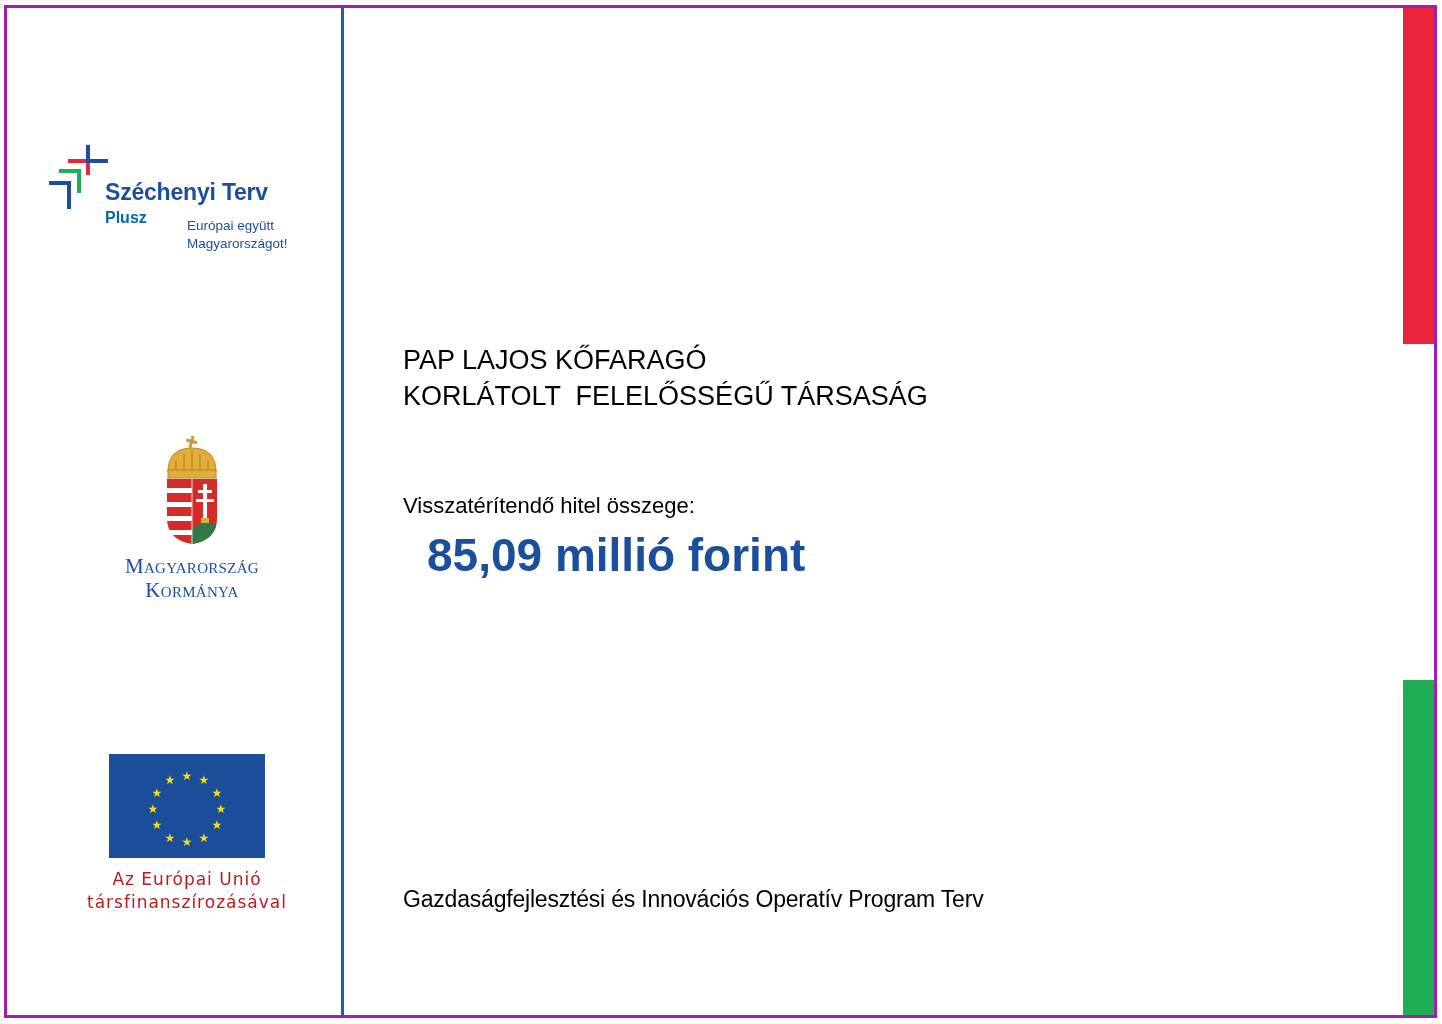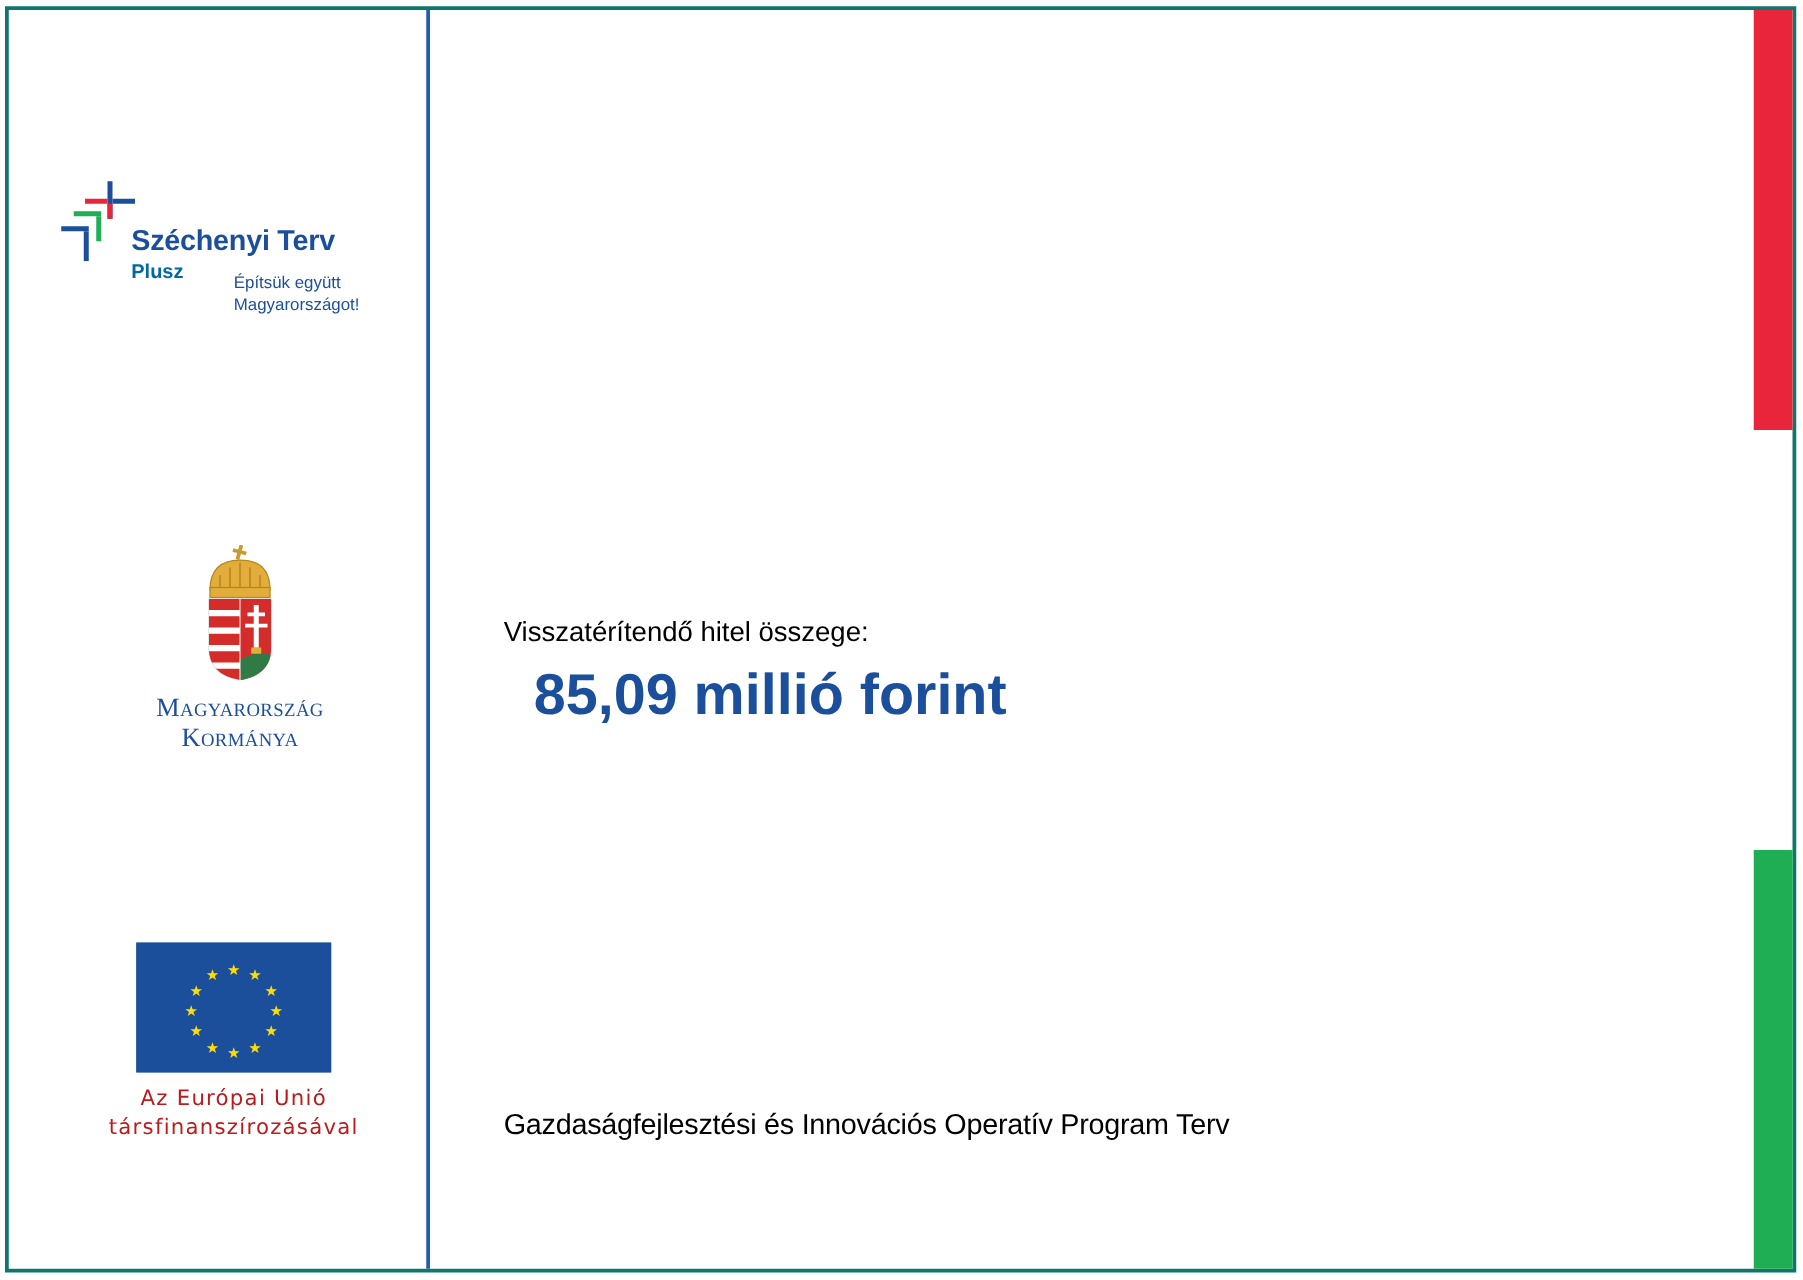--- a/index.html
+++ b/index.html
@@ -1,17 +1,17 @@
 <!DOCTYPE html>
 <html><head>
 <meta charset="utf-8">
 <style>
   html, body { margin: 0; padding: 0; background: #ffffff; }
   body { width: 1442px; height: 1024px; position: relative; overflow: hidden; font-family: "Liberation Sans", sans-serif; }
-  .frame { position: absolute; left: 4px; top: 5px; width: 1427px; height: 1007px; border: 3px solid #0f766e; background: #fff; }
+  .frame { position: absolute; left: 4px; top: 5px; width: 1427px; height: 1007px; border: 3px solid #a21caf; background: #fff; }
   .divider { position: absolute; left: 334px; top: 0; width: 3px; height: 100%; background: #1f5fa8; }
   .bar-red { position: absolute; left: 1396px; top: 0; width: 31px; height: 336px; background: #e8253b; }
   .bar-green { position: absolute; left: 1396px; top: 672px; width: 31px; height: 335px; background: #1fae53; }
 
   
   .szech { position: absolute; left: 36px; top: 135px; width: 270px; height: 110px; }
   .szech-mark { position: absolute; left: 0; top: 0; width: 66px; height: 66px; }
   .szech-title { position: absolute; left: 62px; top: 36px; font-weight: bold; font-size: 23px; color: #1b4f9c; white-space: nowrap; letter-spacing: -0.2px; }
   .szech-plus { position: absolute; left: 62px; top: 66px; font-weight: bold; font-size: 16px; color: #0369a1; }
   .szech-slogan { position: absolute; left: 144px; top: 74px; font-size: 13.5px; line-height: 18px; color: #1b4f9c; }
@@ -51,21 +51,21 @@
 
       <rect x="16" y="26" width="22" height="4" fill="#1fae53"></rect>
       <rect x="34" y="30" width="4" height="20" fill="#1fae53"></rect>
 
       <rect x="6" y="38" width="22" height="4" fill="#1b4f9c"></rect>
       <rect x="24" y="42" width="4" height="24" fill="#1b4f9c"></rect>
     </svg>
     <div class="szech-title">Széchenyi Terv</div>
     <div class="szech-plus">Plusz</div>
     <div class="szech-slogan">
-      <div>Építsük együtt</div>
+      <div>Európai együtt</div>
       <div>Magyarországot!</div>
     </div>
   </div>
 
   <div class="gov">
     <svg class="gov-arms" viewBox="0 0 60 112">
 
       <rect x="28" y="0" width="3" height="12" fill="#c99a2e" transform="rotate(15 30 6)"></rect>
       <rect x="24" y="4" width="11" height="3" fill="#c99a2e" transform="rotate(15 30 6)"></rect>
 
@@ -124,18 +124,22 @@
         <text x="61" y="30" font-size="12" text-anchor="middle" font-family="DejaVu Sans, sans-serif">★</text>
       </g>
     </svg>
     <div class="eu-text">
       <div>Az Európai Unió</div>
       <div>társfinanszírozásával</div>
     </div>
   </div>
 
 
+  <div class="company">
+    <div>PAP LAJOS KŐFARAGÓ</div>
+    <div style="white-space: pre;">KORLÁTOLT  FELELŐSSÉGŰ TÁRSASÁG</div>
+  </div>
 
   <div class="amount-label">Visszatérítendő hitel összege:</div>
   <div class="amount">85,09 millió forint</div>
 
   <div class="program">Gazdaságfejlesztési és Innovációs Operatív Program Terv</div>
 </div>
 
 </body></html>

